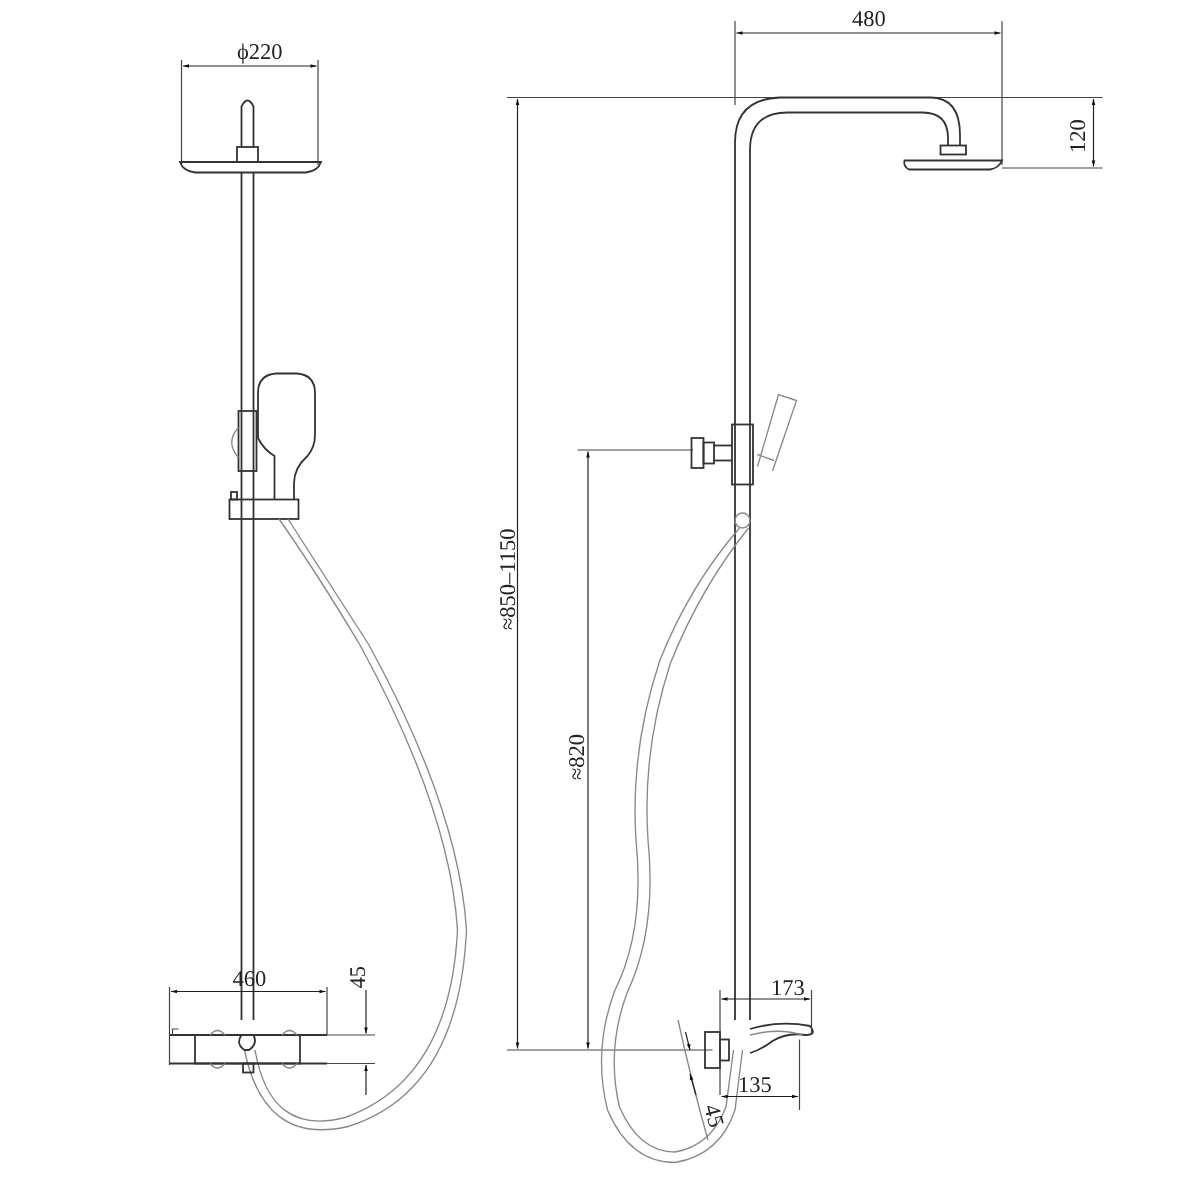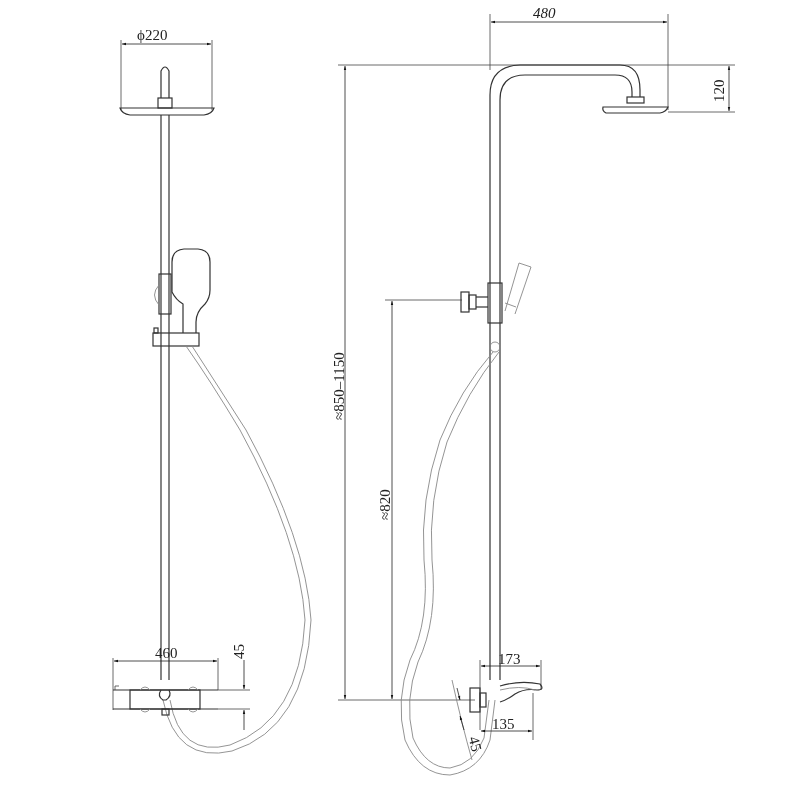--- a/index.html
+++ b/index.html
@@ -113,23 +113,23 @@
     <line class="thin" x1="533" y1="693" x2="533" y2="740"></line>
     <line class="dim" x1="481" y1="666" x2="540" y2="666" marker-start="url(#arr)" marker-end="url(#arr)"></line>
     <line class="dim" x1="481" y1="731" x2="532" y2="731" marker-start="url(#arr)" marker-end="url(#arr)"></line>
 
     <path class="light" d="M452,680 Q462,725 472,760"></path>
     <line class="dim" x1="457" y1="688" x2="460" y2="700" marker-end="url(#arr)"></line>
     <line class="dim" x1="464" y1="730" x2="460" y2="716" marker-end="url(#arr)"></line>
   </g>
 </svg>
 
-<div class="lbl" style="left:137px;top:28px;text-align:center;">ϕ220</div>
+<div class="lbl" style="left:158px;top:28px;text-align:center;">ϕ220</div>
 <div class="lbl" style="left:155px;top:646px;">460</div>
 <div class="lbl rot" style="left:232px;top:659px;">45</div>
 
-<div class="lbl" style="left:533px;top:6px;font-style:italic;">480</div>
+<div class="lbl" style="left:568px;top:6px;">480</div>
 <div class="lbl rot" style="left:712px;top:102px;">120</div>
 <div class="lbl rot" style="left:332px;top:420px;">≈850–1150</div>
 <div class="lbl rot" style="left:378px;top:520px;">≈820</div>
-<div class="lbl" style="left:498px;top:652px;">173</div>
+<div class="lbl" style="left:514px;top:652px;">173</div>
 <div class="lbl" style="left:492px;top:717px;">135</div>
 <div class="lbl rot45" style="left:480px;top:735px;">45</div>
 
 </body></html>

